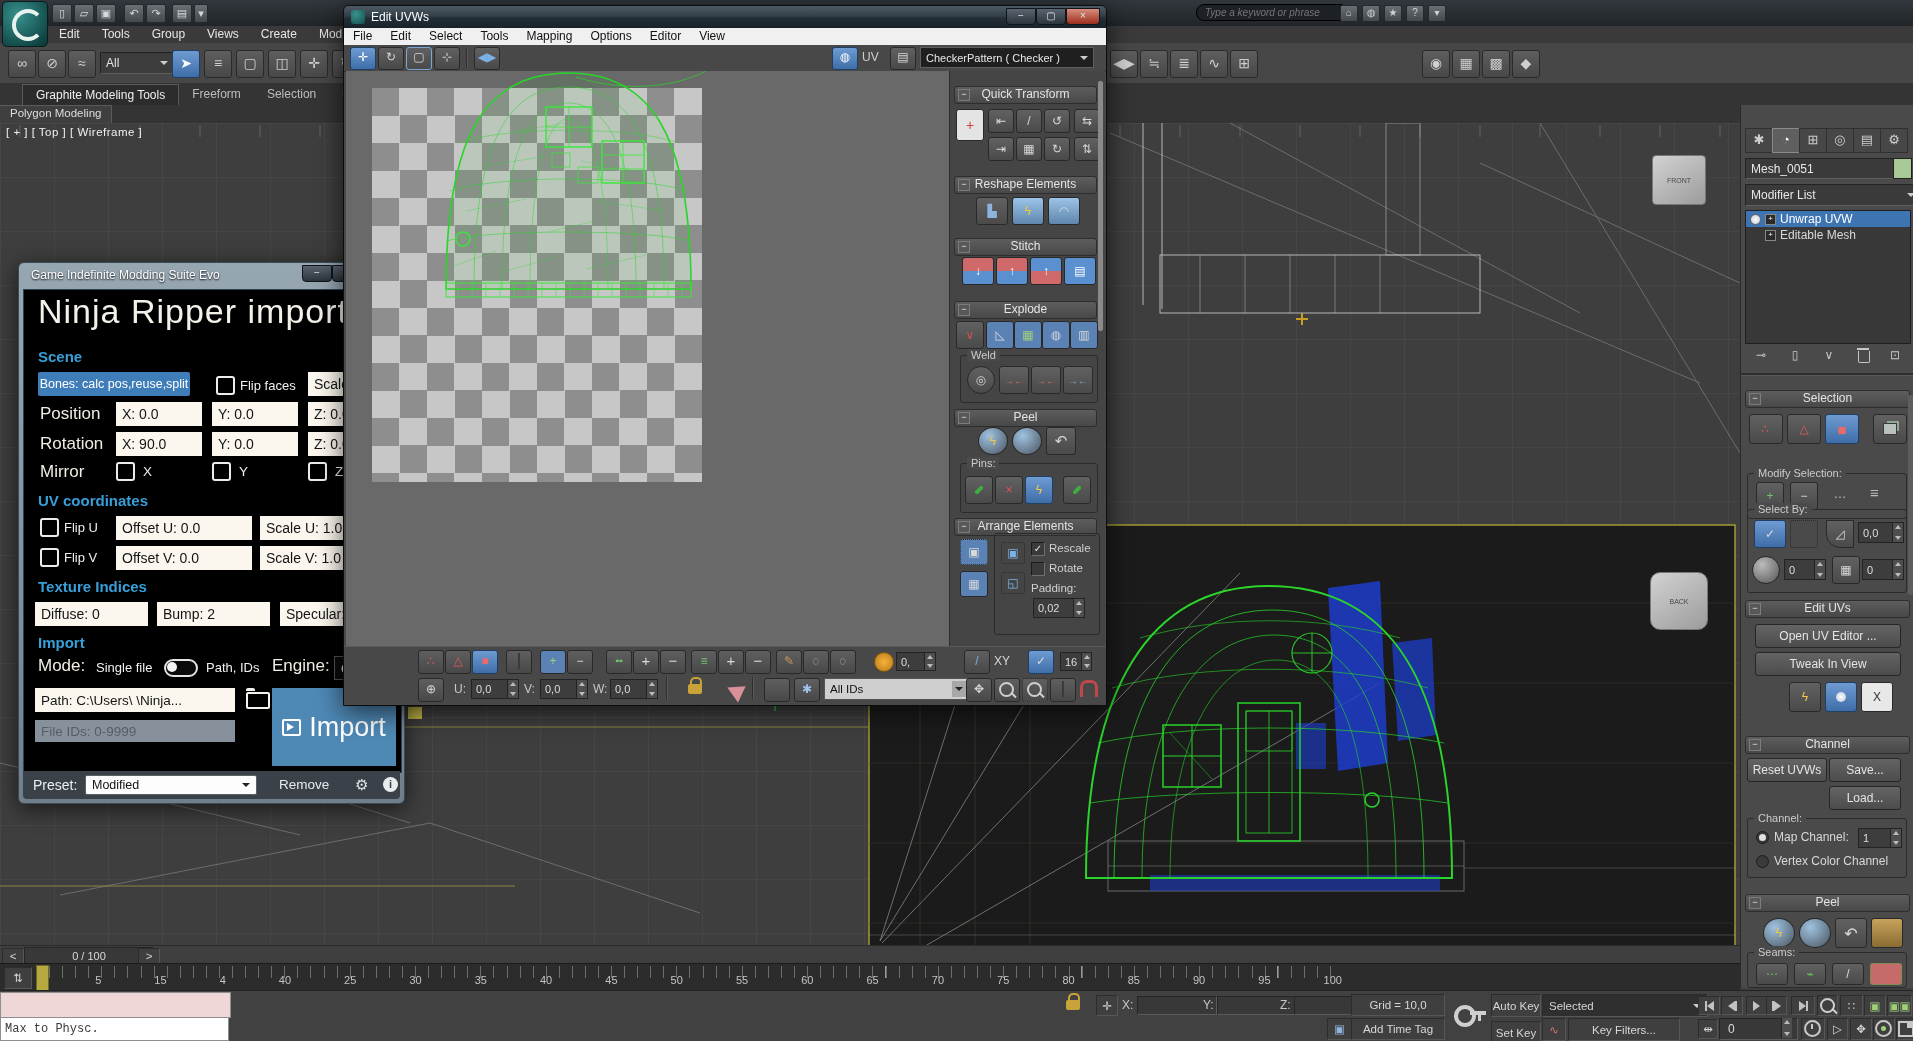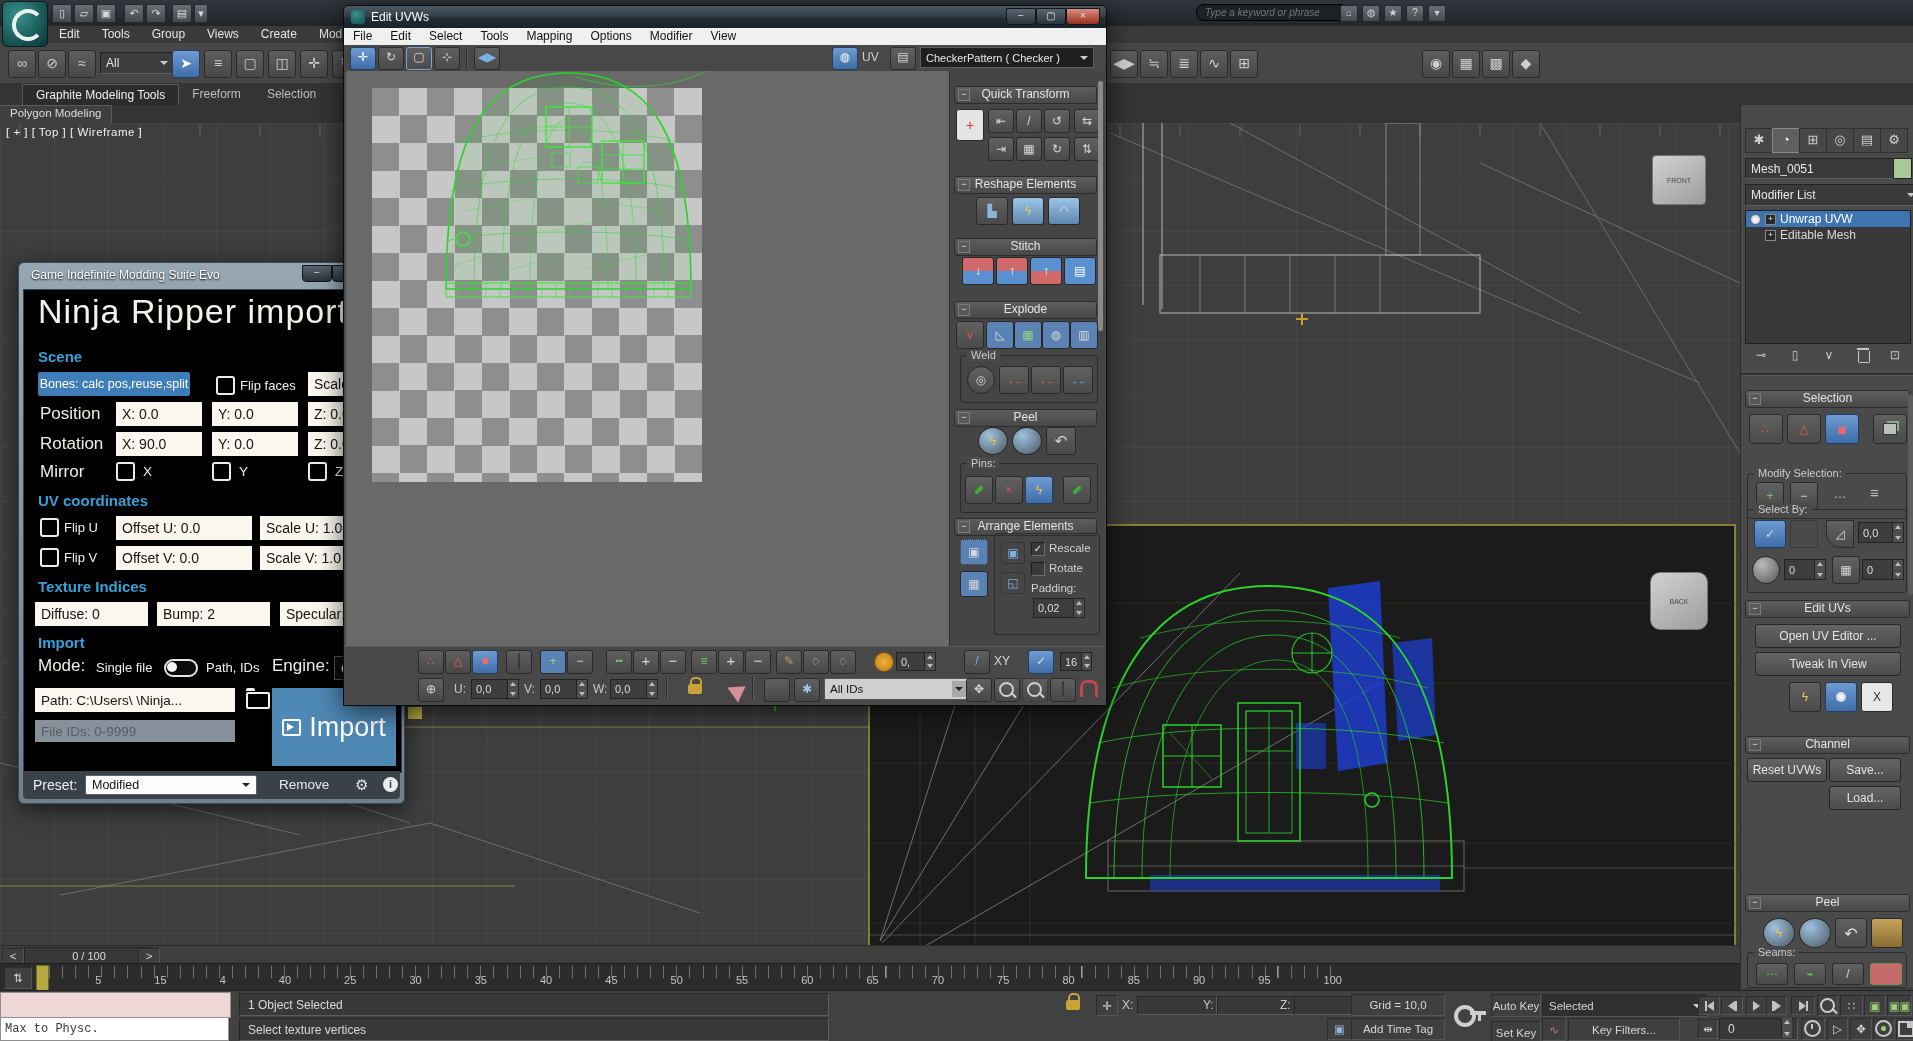--- a/index.html
+++ b/index.html
@@ -418,20 +418,34 @@
         <span class="lamp"></span>
       </div>
     <div class="ico" style="left:120px;top:577px;width:30px;height:28px;background:#e8e8e8;color:#333">X</div>
 
     <div class="rhead" style="left:4px;top:631px;width:163px">
       <span class="minusbox">−</span><span>Channel</span>
     </div>
     <div class="btn3d" style="left:6px;top:653px;width:78px;height:22px">Reset UVWs</div>
     <div class="btn3d" style="left:88px;top:653px;width:70px;height:22px">Save...</div>
     <div class="btn3d" style="left:88px;top:681px;width:70px;height:22px">Load...</div>
+    <div class="group" style="left:6px;top:713px;width:158px;height:58px">
+      <span class="glabel">Channel:</span>
+      <span class="radio sel" style="position:absolute;left:8px;top:12px"></span>
+      <span style="position:absolute;left:26px;top:11px;color:#d8d8d8">Map Channel:</span>
+      <div class="valfield" style="left:110px;top:9px;width:42px;height:18px">
+        <span class="v">1</span>
+          <span class="spinner">
+            <span class="tu"></span>
+            <span class="td"></span>
+          </span>
+      </div>
+      <span class="radio" style="position:absolute;left:8px;top:36px"></span>
+      <span style="position:absolute;left:26px;top:35px;color:#d8d8d8">Vertex Color Channel</span>
+    </div>
 
     <div class="rhead" style="left:4px;top:789px;width:163px">
       <span class="minusbox">−</span><span>Peel</span>
     </div>
     <div class="ico" style="left:22px;top:813px;width:30px;height:28px;border-radius:50%;background:radial-gradient(circle at 35% 30%,#9fc2e0,#4a5560);color:#f2c744">ϟ</div>
     <div class="ico" style="left:58px;top:813px;width:30px;height:28px;border-radius:50%;background:radial-gradient(circle at 35% 30%,#9fc2e0,#4a5560)"></div>
     <div class="ico" style="left:94px;top:813px;width:30px;height:28px;font-size:16px">↶</div>
     <div class="ico" style="left:130px;top:813px;width:30px;height:28px;background:linear-gradient(#c7a35c,#8a6c32)"></div>
     <div class="group" style="left:6px;top:847px;width:158px;height:34px">
       <span class="glabel">Seams:</span>
@@ -475,22 +489,20 @@
         <span class="tick-label">90</span>
         <span class="tick-label">95</span>
         <span class="tick-label">100</span>
       </div>
     <div id="scrubber"></div>
   </div>
 
   <div id="statusbar">
     <div style="position:absolute;left:0;top:1px;width:229px;height:24px;background:#efd7d7;border:1px solid #8f8f8f"></div>
     <div style="position:absolute;left:0;top:26px;width:229px;height:24px;background:#ffffff;border:1px solid #8f8f8f;color:#3a3a3a;font-family:'Liberation Mono',monospace;font-size:12px;line-height:23px;padding-left:4px;box-sizing:border-box">Max to Physc.</div>
-    <div class="inset" style="position:absolute;left:239px;top:2px;width:572px;height:21px">1 Object Selected</div>
-    <div class="inset" style="position:absolute;left:239px;top:27px;width:572px;height:21px">Select texture vertices</div>
 
     <span class="lockic" style="left:1066px;top:9px"></span>
     <div class="sbtn" style="left:1096px;top:4px;width:20px;height:19px">✛</div>
     <span style="position:absolute;left:1122px;top:7px;color:#c8c8c8">X:</span>
     <div class="inset" style="position:absolute;left:1137px;top:5px;width:62px;height:17px"></div>
     <span style="position:absolute;left:1203px;top:7px;color:#c8c8c8">Y:</span>
     <div class="inset" style="position:absolute;left:1217px;top:5px;width:60px;height:17px"></div>
     <span style="position:absolute;left:1280px;top:7px;color:#c8c8c8">Z:</span>
     <div class="inset" style="position:absolute;left:1294px;top:5px;width:49px;height:17px"></div>
     <div class="sbtn" style="left:1351px;top:3px;width:92px;height:20px">Grid = 10,0</div>
@@ -653,21 +665,21 @@
   <div id="uvw">
     <div class="title">
       <span style="position:absolute;left:7px;top:4px;width:14px;height:14px;border-radius:3px;background:radial-gradient(circle at 35% 30%,#39918e,#14504e)"></span>
       <span style="position:absolute;left:27px;top:4px;font-size:12px">Edit UVWs</span>
       <div class="capbtn" style="right:70px;width:28px">−</div>
       <div class="capbtn" style="right:40px;width:28px">▢</div>
       <div class="capbtn close" style="right:6px;width:32px">×</div>
     </div>
     <div class="menus">
       
-    <span>File</span><span>Edit</span><span>Select</span><span>Tools</span><span>Mapping</span><span>Options</span><span>Modifier</span><span>View</span></div>
+    <span>File</span><span>Edit</span><span>Select</span><span>Tools</span><span>Mapping</span><span>Options</span><span>Editor</span><span>View</span></div>
     <div class="utb">
       <div class="uico active" style="left:6px">✛</div>
       <div class="uico" style="left:34px">↻</div>
       <div class="uico" style="left:62px;border-color:#7aa6d8">▢</div>
       <div class="uico" style="left:90px">⊹</div>
       <div class="tsep" style="left:122px;top:3px;height:20px"></div>
       <div class="uico" style="left:130px;color:#7ab2e8">◀▶</div>
       <div class="uico active" style="left:488px">◍</div>
       <span style="position:absolute;left:518px;top:5px;color:#cfcfcf">UV</span>
       <div class="uico" style="left:546px">▤</div>

